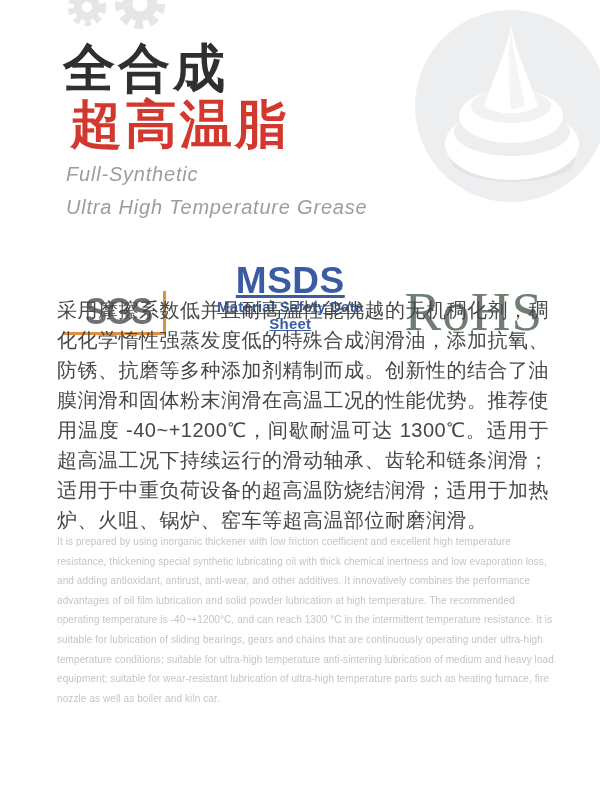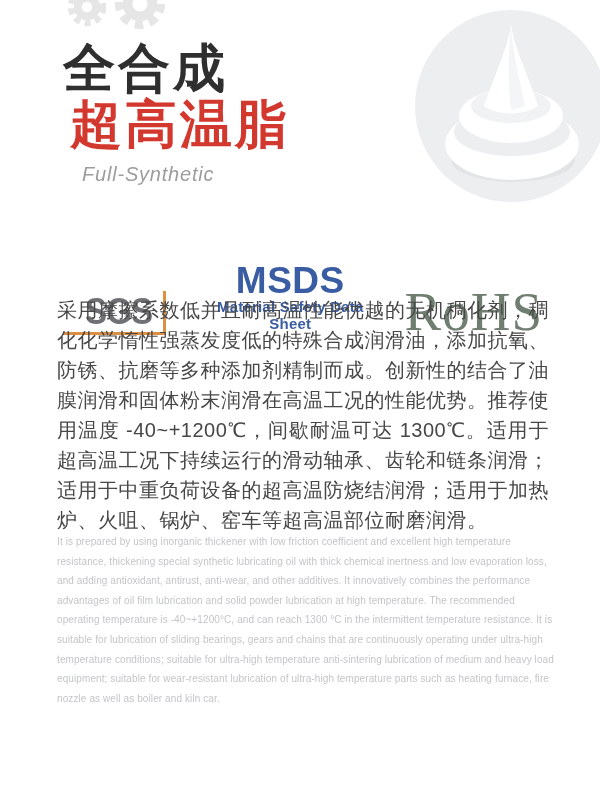--- a/index.html
+++ b/index.html
@@ -15,21 +15,21 @@
   
   .title-cn-1{
     position:absolute;left:63px;top:34px;
     font-size:52px;font-weight:700;color:#2f2f2f;letter-spacing:3px;
   }
   .title-cn-2{
     position:absolute;left:70px;top:90px;
     font-size:52px;font-weight:700;color:#d3382e;letter-spacing:3px;
   }
   .subtitle-en{
-    position:absolute;left:82px;top:158px;
+    position:absolute;left:66px;top:158px;
     font-size:20px;font-style:italic;color:#9c9d9e;
     line-height:33px;letter-spacing:0.8px;
   }
 
   
   .product-circle{
     position:absolute;left:415px;top:10px;width:192px;height:192px;
     border-radius:50%;background:#edeef0;
   }
   .product-circle svg{display:block;width:192px;height:192px;}
@@ -44,21 +44,21 @@
     padding:4px 5px 3px 22px;
     border-bottom:3px solid #dd8f42;
     border-right:3px solid #dd8f42;
     margin-top:48px;
   }
   .sgs-text{
     font-size:36px;font-weight:700;color:#707174;
     letter-spacing:-1px;line-height:34px;
     transform:scaleX(0.92);transform-origin:left bottom;display:inline-block;
   }
-  .msds-logo{margin-left:36px;text-align:center;color:#3a5ca3;padding-bottom:3px;}
+  .msds-logo{margin-left:36px;text-align:center;color:#3a5ca3;padding-bottom:3px;text-decoration:underline;}
   .msds-main{font-size:37px;font-weight:700;letter-spacing:0.5px;line-height:33px;}
   .msds-sub{font-size:15px;font-weight:700;letter-spacing:0.2px;margin-top:1px;}
   .rohs-logo{
     margin-left:26px;padding-bottom:4px;
     font-family:"Liberation Serif",serif;
     font-size:55px;color:#6f7e70;line-height:38px;letter-spacing:1px;
   }
 
   
   .desc-cn{
@@ -83,20 +83,21 @@
 <svg class="gear g2" viewBox="0 0 80 80" aria-hidden="true">
   <circle cx="40" cy="40" r="27" fill="none" stroke="#e6e6e6" stroke-width="13" stroke-dasharray="11 8"></circle>
   <circle cx="40" cy="40" r="23" fill="#e6e6e6"></circle>
   <circle cx="40" cy="40" r="10" fill="#ffffff"></circle>
 </svg>
 
 <div class="title-cn-1">全合成</div>
 <div class="title-cn-2">超高温脂</div>
 <div class="subtitle-en">
   <div>Full-Synthetic</div>
+  <div>Ultra High Temperature Grease</div>
 </div>
 
 <div class="product-circle">
   <svg viewBox="0 0 192 192" aria-hidden="true">
 
     <ellipse cx="98" cy="150" rx="62" ry="22" fill="#e2e4e6"></ellipse>
     <ellipse cx="97" cy="134" rx="67" ry="36" fill="#ffffff"></ellipse>
     <ellipse cx="97" cy="122" rx="58" ry="24" fill="#eceef0"></ellipse>
 
     <ellipse cx="96" cy="106" rx="52" ry="27" fill="#ffffff"></ellipse>

